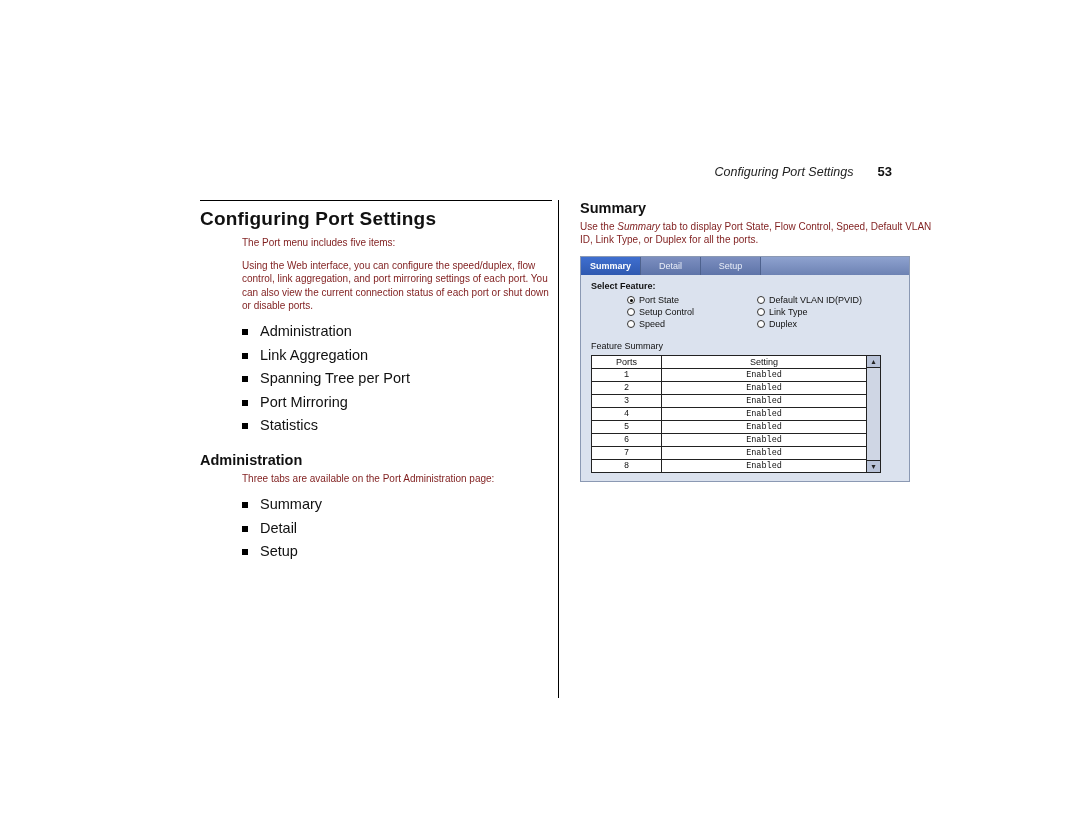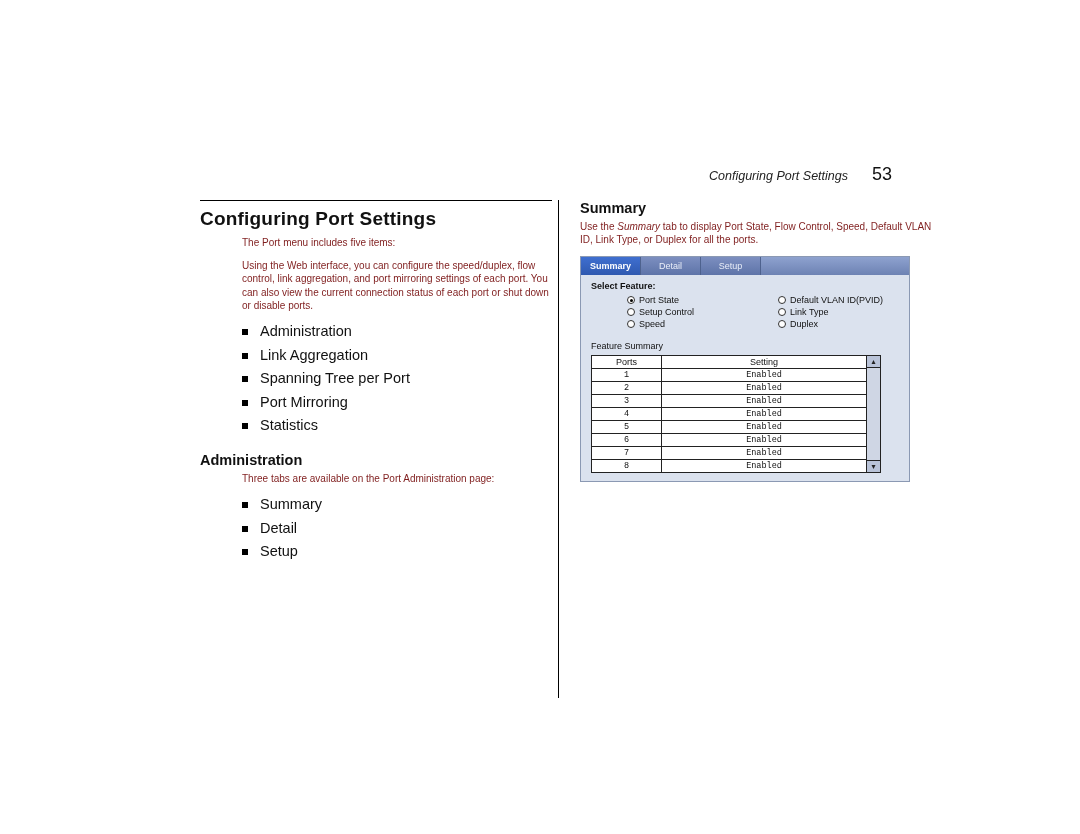--- a/index.html
+++ b/index.html
@@ -5,21 +5,21 @@
   :root { --page-w:1080px; --page-h:834px; --accent:#111; --muted:#555; --rule:#000;
            --scr-bg:#dbe2ee; --scr-border:#234; --tab-active:#2a5cb8; --tab-bg:#6a7fb8; }
   *{box-sizing:border-box}
   html,body{margin:0;padding:0}
   body{width:var(--page-w);height:var(--page-h);background:#fff;
        font-family:"Helvetica Neue",Helvetica,Arial,sans-serif;color:#111;
        position:relative}
   .page{position:absolute;inset:0}
   .running-head{position:absolute;top:164px;right:188px;display:flex;align-items:baseline;gap:24px}
   .running-title{font-style:italic;font-size:12.5px;color:#222}
-  .running-num{font-weight:400;font-size:18px}
+  .running-num{font-weight:700;font-size:13px}
   .rule-left{position:absolute;left:200px;top:200px;width:352px;border-top:1.5px solid var(--rule)}
   .col{position:absolute;top:200px;width:352px}
   .col.left{left:200px}
   .col.right{left:580px}
   .divider{position:absolute;left:558px;top:200px;height:498px;border-left:1px solid #000}
   h1.sec{margin:8px 0 6px;font-size:19px;font-weight:700;color:#111;letter-spacing:.2px}
   .indent{margin-left:42px}
   p.body{margin:0 0 10px;font-size:10px;line-height:1.32;color:#7f1d1d}
   p.lead{margin:6px 0 10px}
   .sub{margin:16px 0 4px;font-size:14.5px;font-weight:700}
@@ -31,21 +31,21 @@
   .figcap b{font-weight:700}
   
   .scr{width:330px;background:var(--scr-bg);border:1px solid #8b99b3;padding:0 0 8px}
   .tabs{display:flex;height:18px;background:linear-gradient(#7c8fc0,#5e74a8)}
   .tab{flex:0 0 60px;font-size:9px;color:#e9eef8;display:flex;align-items:center;justify-content:center;
        border-right:1px solid #4e628e}
   .tab.active{background:linear-gradient(#3f6fd0,#2f59b0);color:#fff;font-weight:700}
   .tabs .spacer{flex:1;background:linear-gradient(#8ea2cf,#6d82b3)}
   .panel{padding:6px 10px 2px;font-size:9px;font-family:Verdana,Geneva,sans-serif;color:#111}
   .sf{font-weight:700;margin-bottom:4px}
-  .radios{display:flex;gap:84px}
+  .radios{display:flex;gap:63px}
   .radcol{display:flex;flex-direction:column;gap:2px;margin-left:36px}
   .rad{display:flex;align-items:center;gap:4px;white-space:nowrap}
   .rb{width:8px;height:8px;border:1px solid #333;border-radius:50%;display:inline-block;position:relative;background:#fff}
   .rb.sel::after{content:"";position:absolute;inset:1.5px;border-radius:50%;background:#000}
   .fsum{font-size:9px;margin:10px 0 4px 10px}
   .tblWrap{margin:2px 10px 0;display:flex}
   table.ports{border-collapse:collapse;width:276px;background:#fff;font-family:"Courier New",monospace;font-size:8.5px}
   table.ports th,table.ports td{border:1px solid #222;padding:1px 4px;text-align:center;height:13px}
   table.ports th{font-weight:400;font-family:Verdana,Geneva,sans-serif;font-size:9px;background:#fff}
   .sbar{width:14px;background:#cfd6e4;border:1px solid #222;border-left:none;position:relative}

